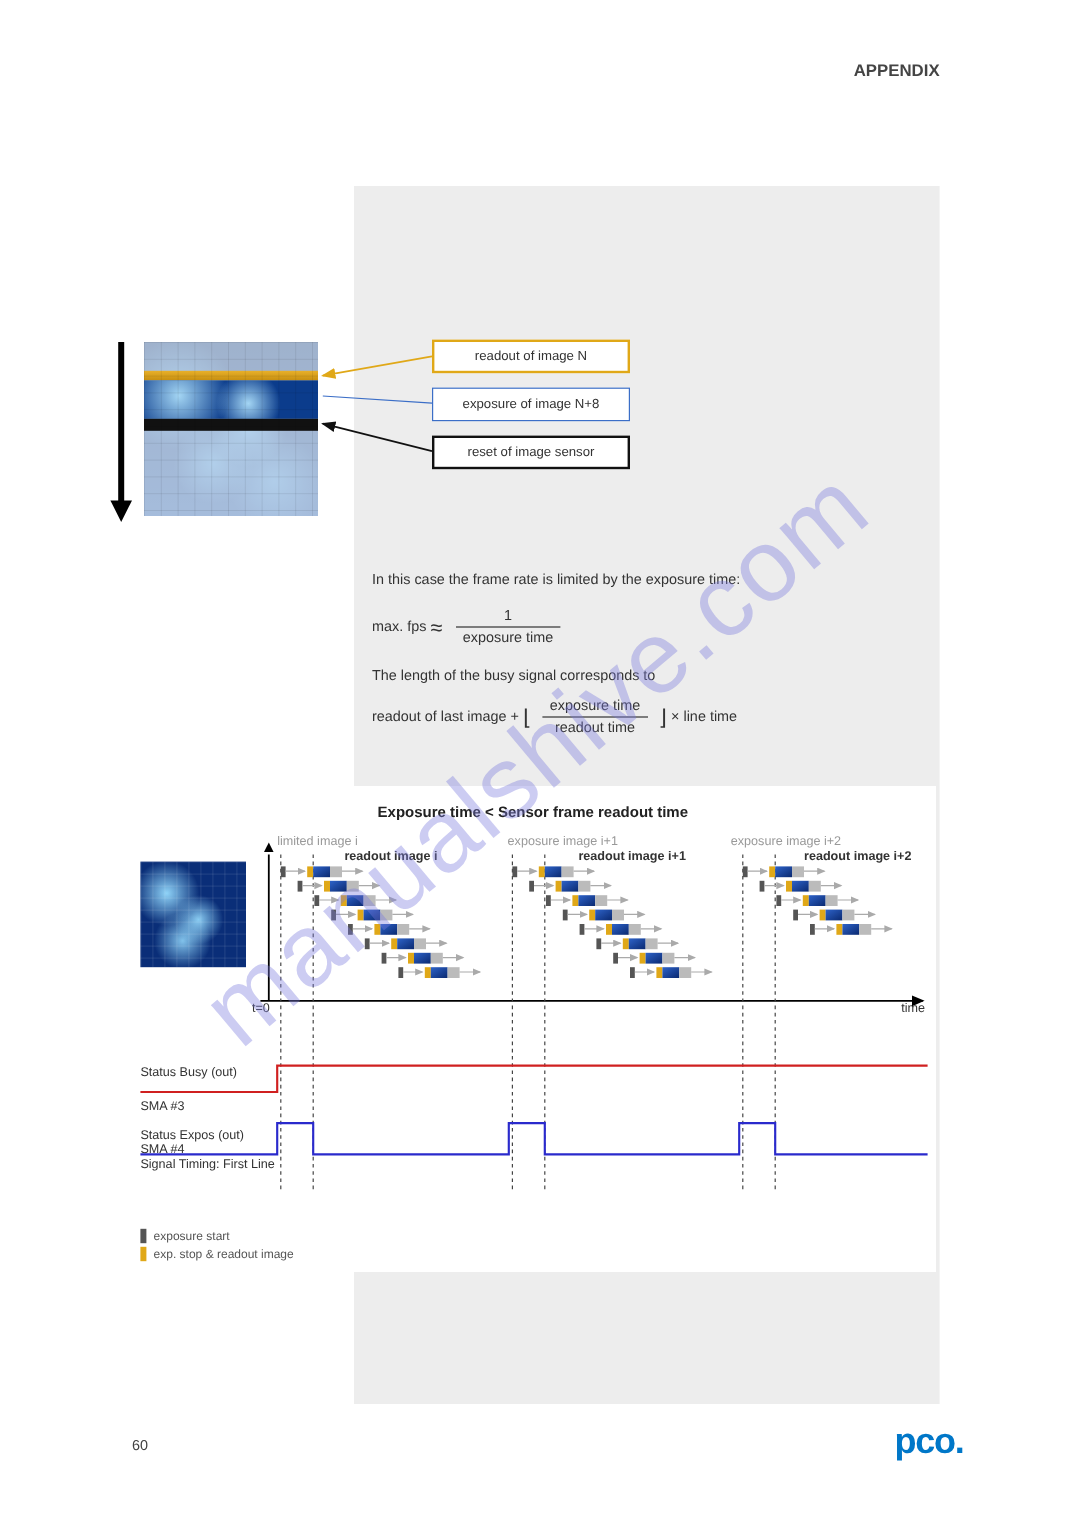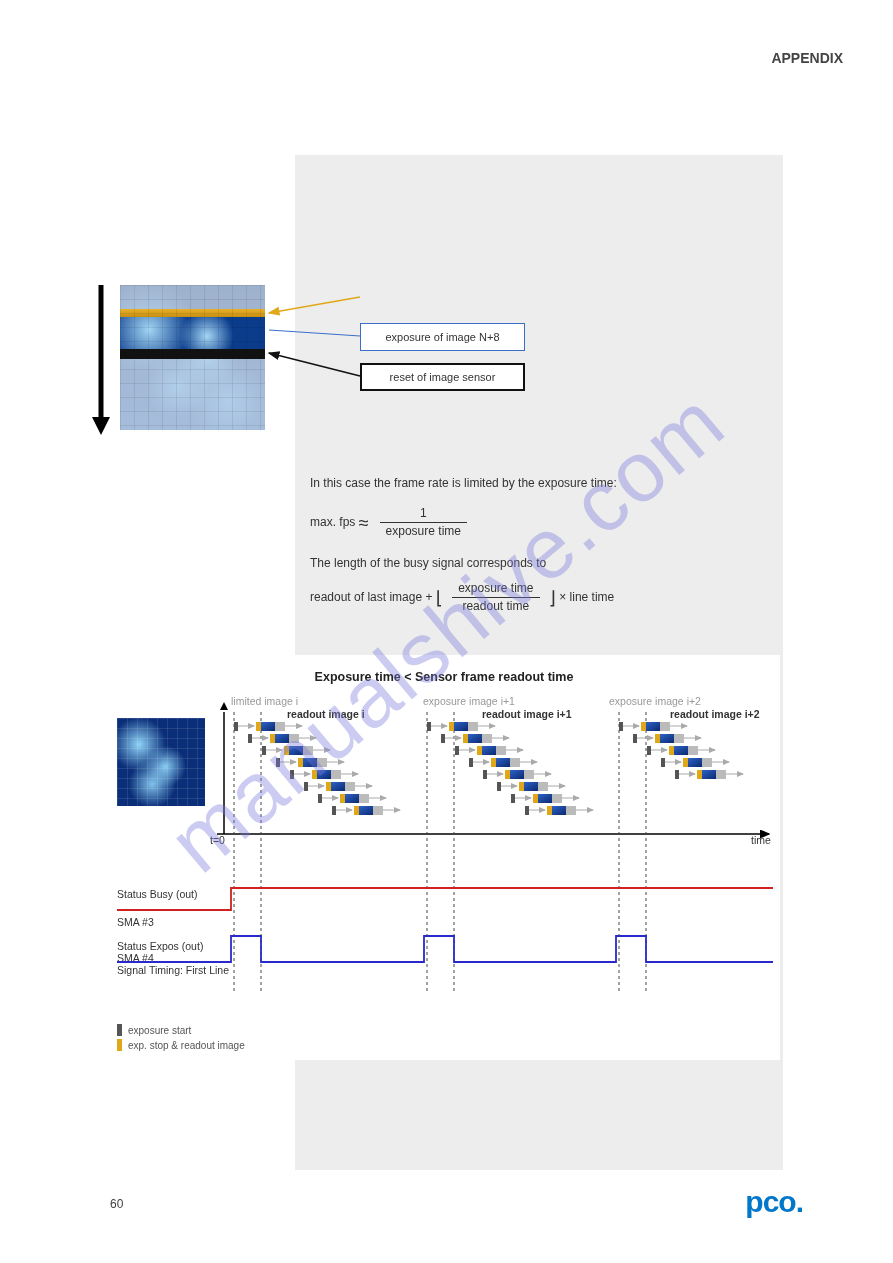--- a/index.html
+++ b/index.html
@@ -24,21 +24,21 @@
     z-index: 5;
     pointer-events: none;
     letter-spacing: 2px;
     white-space: nowrap;
   }
   .header-banner {
     position: absolute;
     top: 44px;
     left: 0;
     right: 0;
-    padding: 6px 50px 6px 0;
+    padding: 6px 110px 6px 0;
     text-align: right;
     font-size: 14px;
     font-weight: 700;
     color: #444;
   }
   .gray-block {
     position: absolute;
     left: 295px;
     top: 155px;
     width: 488px;
@@ -247,20 +247,21 @@
       </marker>
       <marker id="arr-black" markerWidth="8" markerHeight="8" refX="7" refY="3" orient="auto">
         <path d="M0,0 L8,3 L0,6 z" fill="#111"></path>
       </marker>
     </defs>
     <line x1="95" y1="12" x2="4" y2="28" stroke="#e0a818" stroke-width="1.5" marker-end="url(#arr-gold)"></line>
     <line x1="95" y1="51" x2="4" y2="45" stroke="#3b6ec7" stroke-width="1"></line>
     <line x1="95" y1="91" x2="4" y2="68" stroke="#111" stroke-width="1.5" marker-end="url(#arr-black)"></line>
   </svg>
 
+  <div class="label-box gold">readout of image N</div>
   <div class="label-box blue">exposure of image N+8</div>
   <div class="label-box black">reset of image sensor</div>
 </div>
 
 <div class="text-block" style="top:475px; left:310px; width:460px; z-index:2;">
   <span>In this case the frame rate is limited by the exposure time:</span>
 </div>
 <div class="text-block" style="top:505px; left:310px; width:460px; z-index:2;">
   <span>max. fps</span>
   <span class="big"> ≈ </span>

